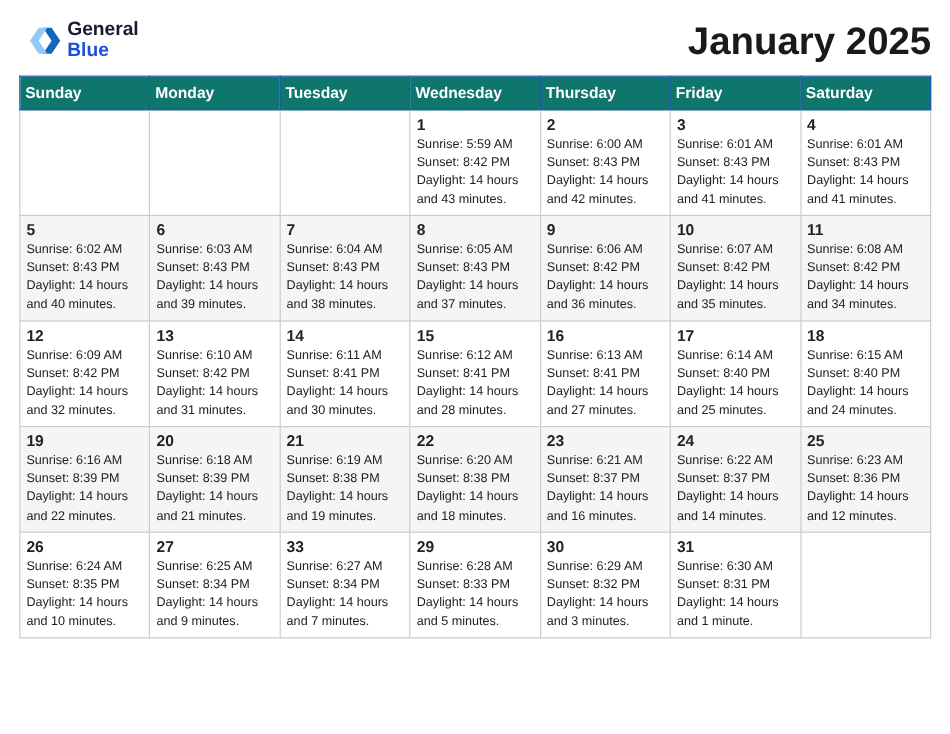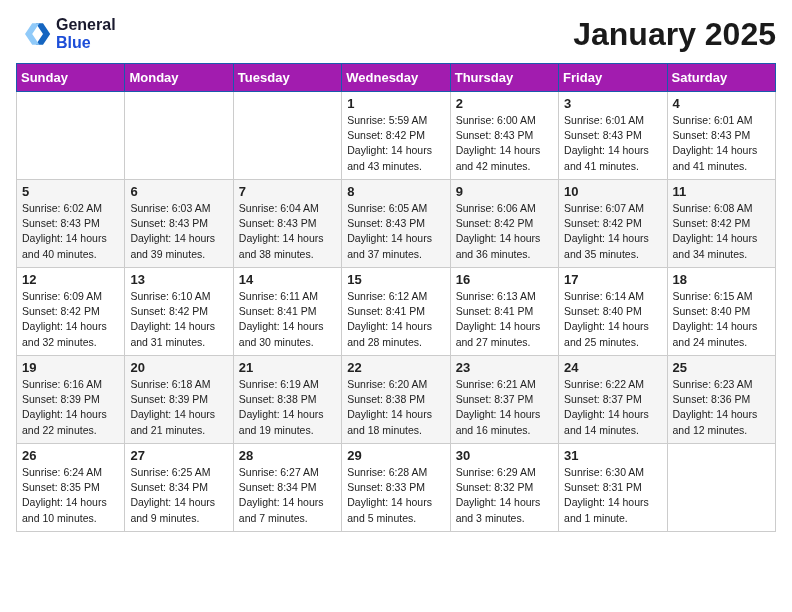--- a/index.html
+++ b/index.html
@@ -36,21 +36,21 @@
     .subtitle {
       font-size: 14px;
       color: #333;
     }
     .calendar {
       width: 100%;
       border-collapse: collapse;
       border: 1px solid #ccc;
     }
     .calendar th {
-      background-color: #a21caf;
+      background-color: #0f766e;
       color: #fff;
       font-size: 13px;
       padding: 6px 4px;
       text-align: left;
       border: 1px solid #1a5aad;
       font-weight: bold;
     }
     .calendar td {
       border: 1px solid #ccc;
       vertical-align: top;
@@ -303,21 +303,21 @@
 and 10 minutes.</div>
         </td>
         <td>
           <div class="day-number">27</div>
           <div class="day-info" style="white-space: pre-line;">Sunrise: 6:25 AM
 Sunset: 8:34 PM
 Daylight: 14 hours
 and 9 minutes.</div>
         </td>
         <td>
-          <div class="day-number">28</div>
+          <div class="day-number">33</div>
           <div class="day-info" style="white-space: pre-line;">Sunrise: 6:27 AM
 Sunset: 8:34 PM
 Daylight: 14 hours
 and 7 minutes.</div>
         </td>
         <td>
           <div class="day-number">29</div>
           <div class="day-info" style="white-space: pre-line;">Sunrise: 6:28 AM
 Sunset: 8:33 PM
 Daylight: 14 hours

